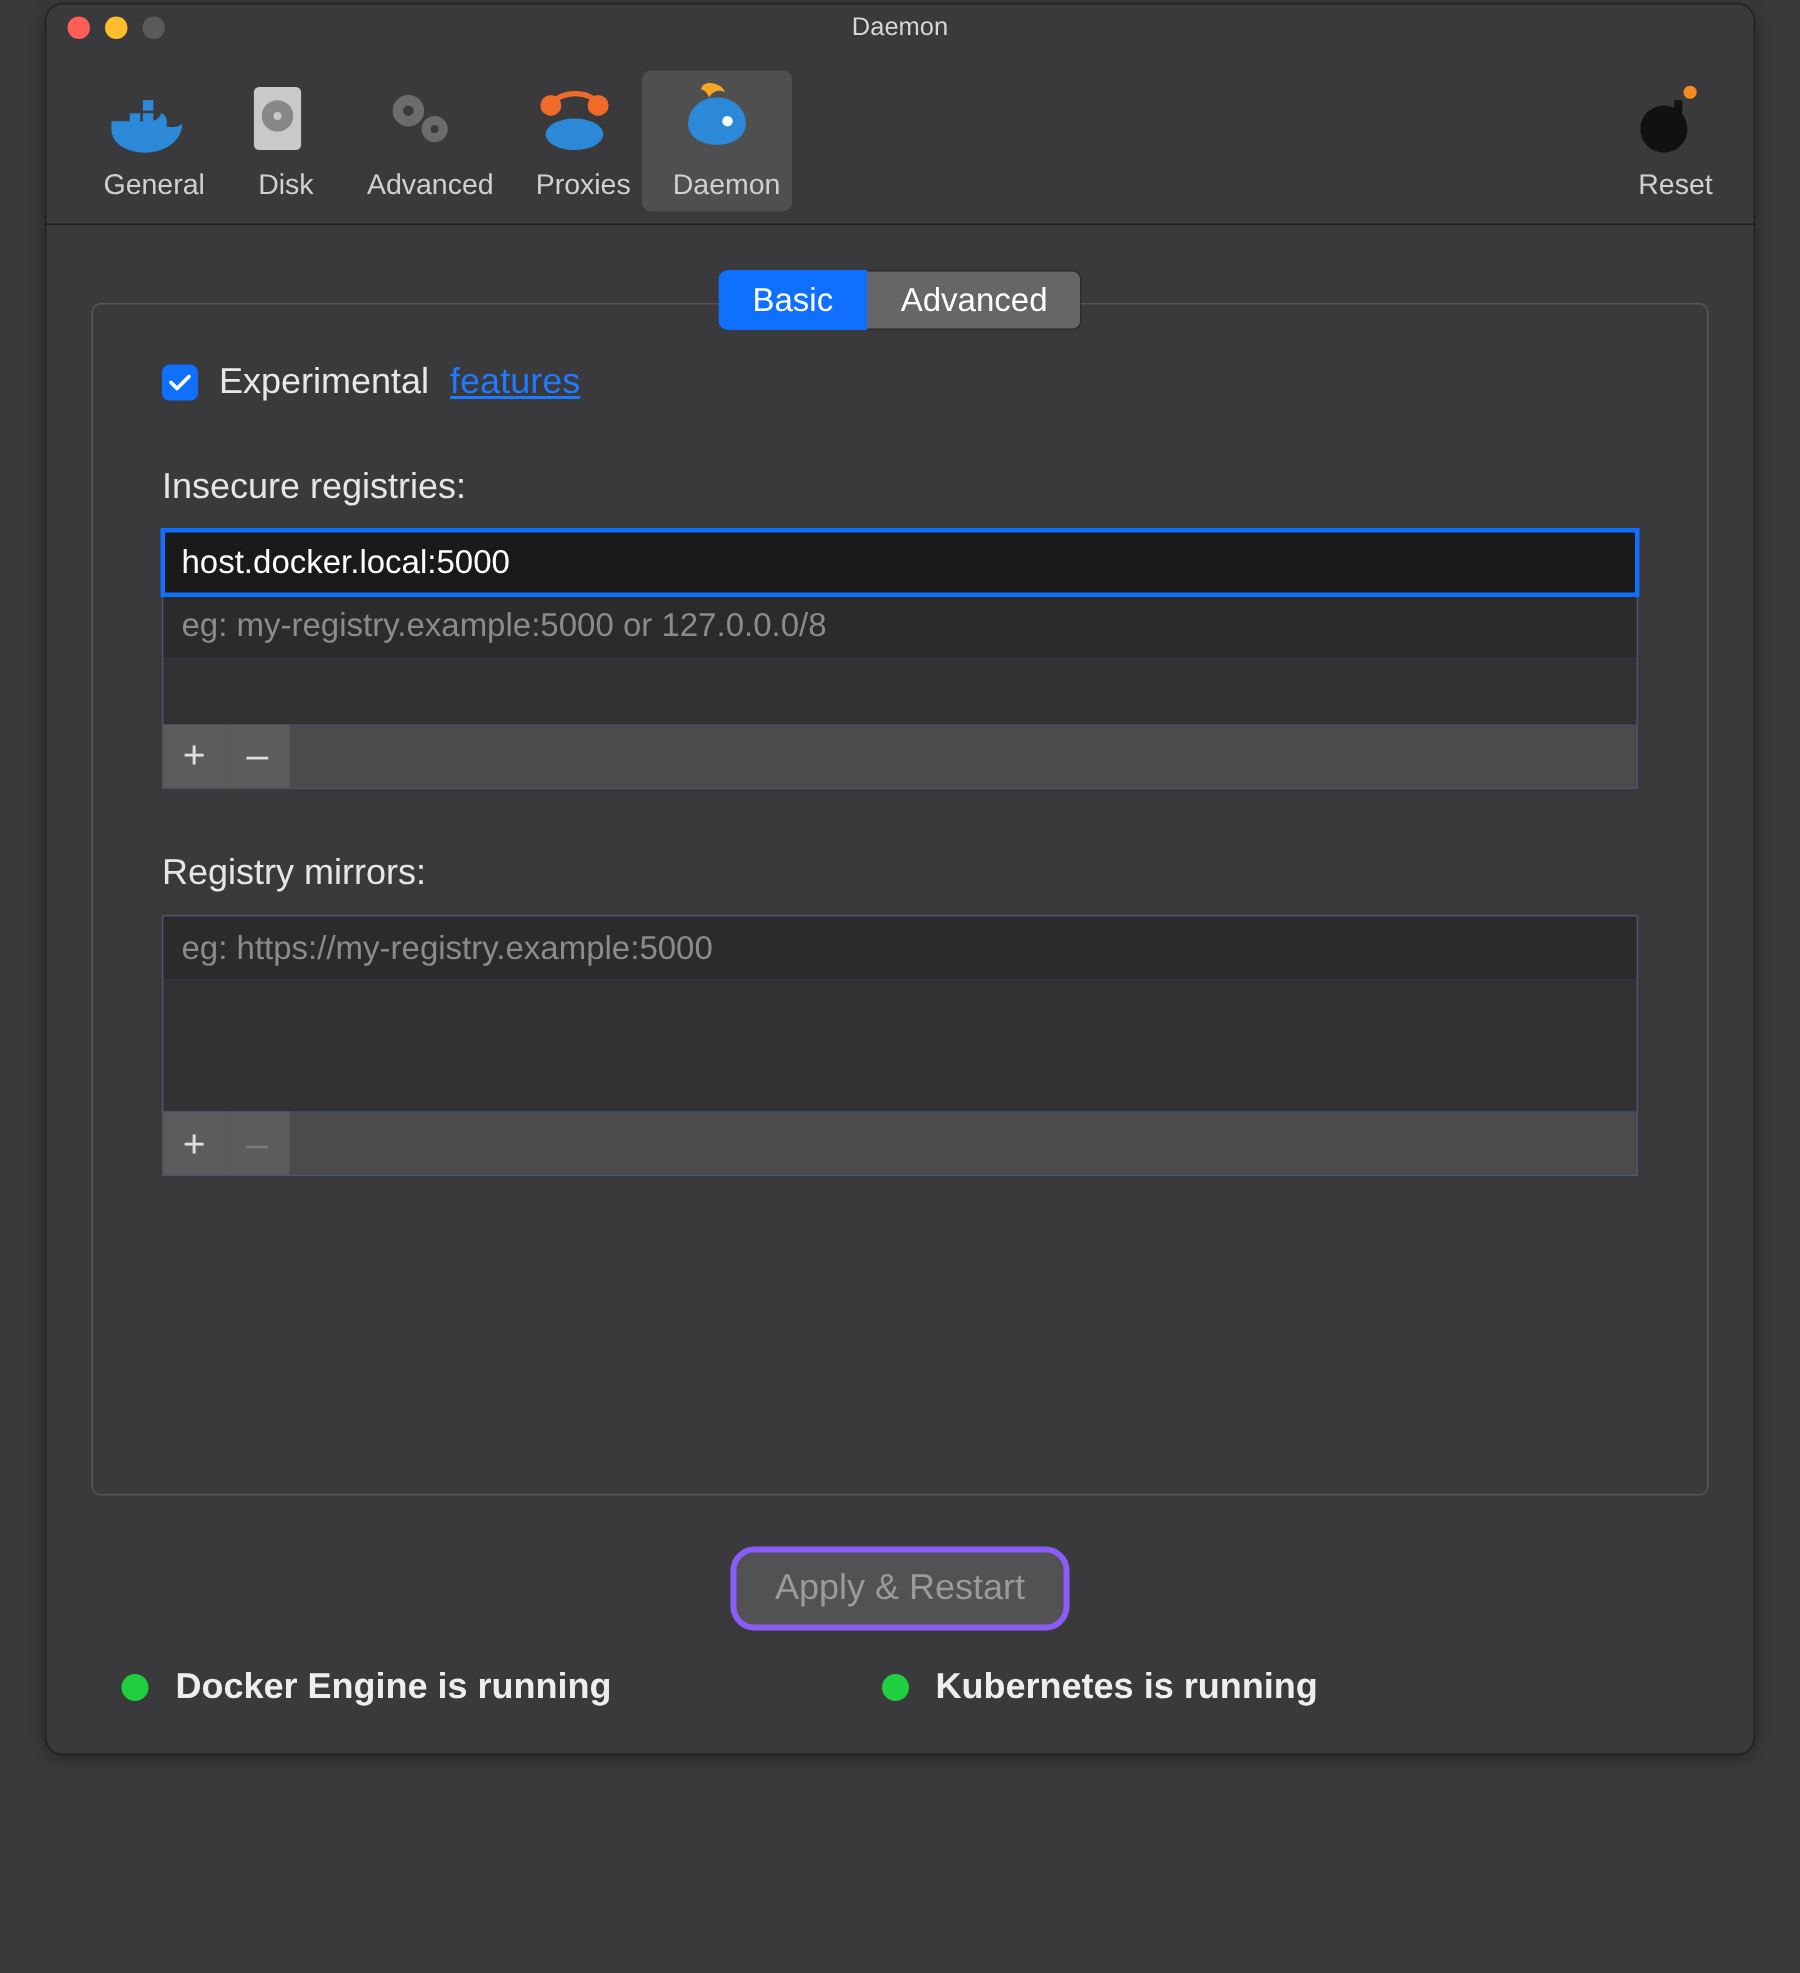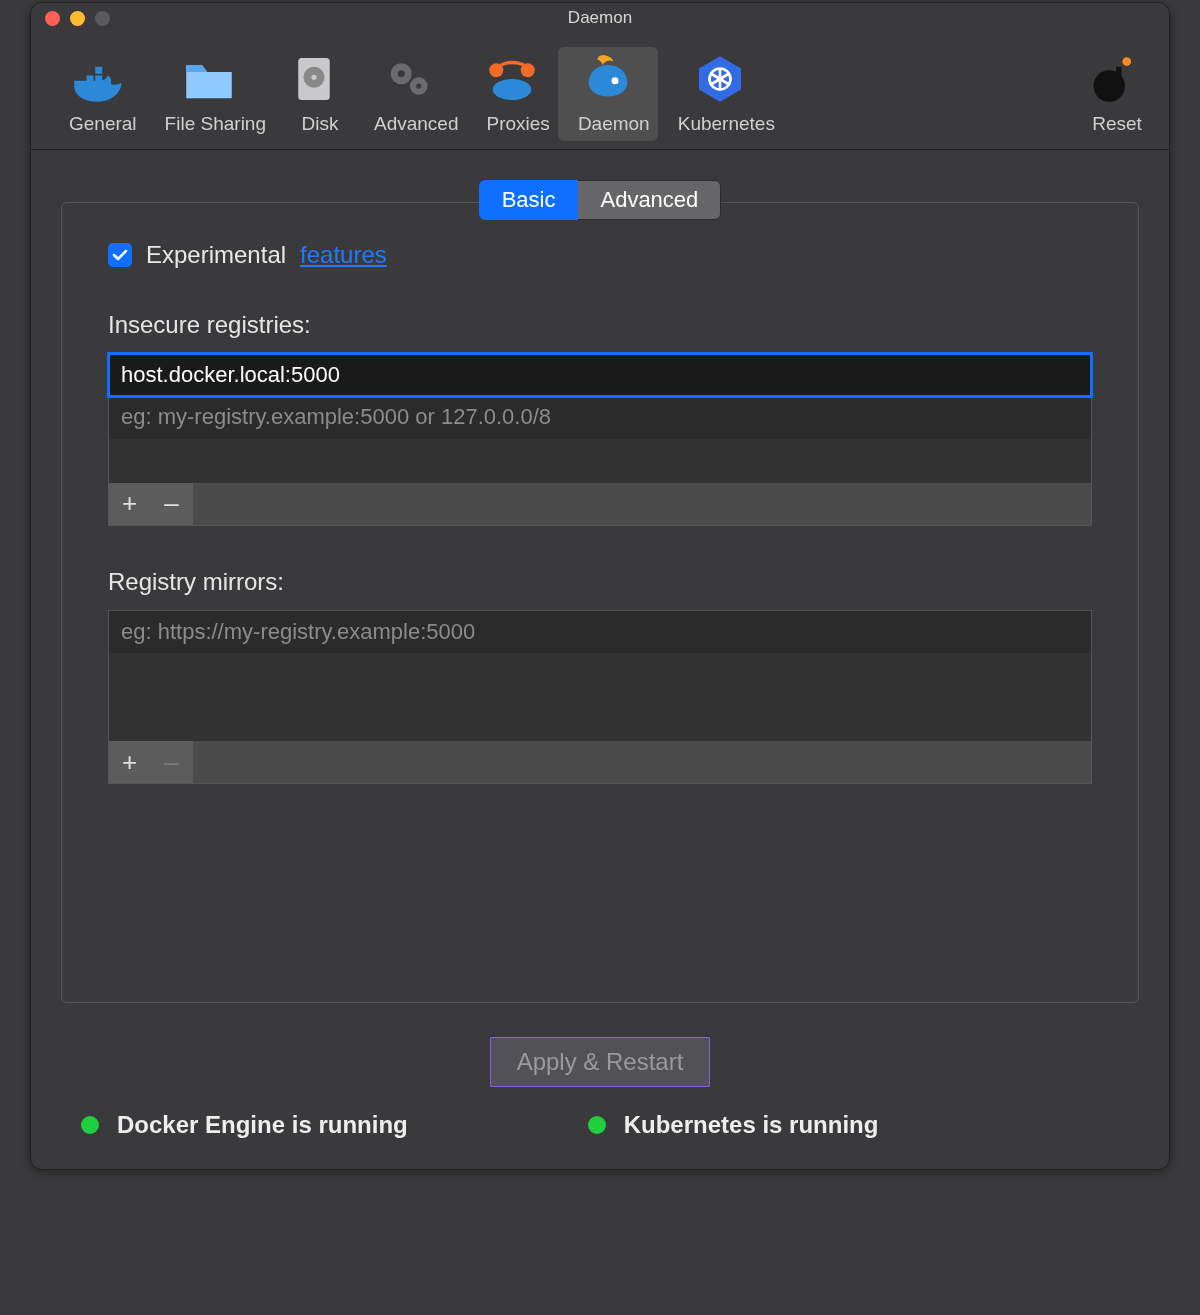--- a/index.html
+++ b/index.html
@@ -184,23 +184,23 @@
   }
 
   
   .apply-wrap{
     display:flex; justify-content:center;
     padding: 14px 0 24px 0;
   }
   .apply-btn{
     font-size:24px;
     padding: 10px 26px;
-    border-radius:1px;
+    border-radius:16px;
     background:#525254;
-    border:1px solid #8b5cf6;
+    border:4px solid #8b5cf6;
     color:#9a9a9c;
   }
 
   .status-bar{
     display:flex;
     align-items:center;
     padding: 0 40px 30px 40px;
     font-size:24px;
     font-weight:600;
     color:#eee;
@@ -237,29 +237,20 @@
               <rect x="20" y="28" width="8" height="8"></rect>
               <rect x="30" y="28" width="8" height="8"></rect>
               <rect x="30" y="18" width="8" height="8"></rect>
               <path d="M6 40c0 10 10 18 26 18s28-10 28-22c-4 4-12 2-12 2s2-8-4-10c-2 6-8 6-8 6H6z" fill="#2c89d8"></path>
             </g>
           </svg>
       </div>
       <span class="lbl">General</span>
     </div>
 
-    <div class="tool-item">
-      <div class="tool-icon">
-        <svg viewBox="0 0 64 64">
-            <path d="M6 16h18l6 8h28v30H6z" fill="#8ec9ff"></path>
-            <path d="M6 16h18l6 8H6z" fill="#5aa6e8"></path>
-          </svg>
-      </div>
-      <span class="lbl">File Sharing</span>
-    </div>
 
     <div class="tool-item">
       <div class="tool-icon">
         <svg viewBox="0 0 64 64">
             <rect x="14" y="8" width="36" height="48" rx="4" fill="#c9c9cb"></rect>
             <circle cx="32" cy="30" r="12" fill="#888"></circle>
             <circle cx="32" cy="30" r="3" fill="#c9c9cb"></circle>
           </svg>
       </div>
       <span class="lbl">Disk</span>
@@ -293,34 +284,20 @@
       <div class="tool-icon">
         <svg viewBox="0 0 64 64">
             <path d="M32 16c-14 0-22 10-22 20 0 10 10 16 22 16s22-6 22-16c0-10-8-20-22-20z" fill="#2c89d8"></path>
             <path d="M20 10c4 0 6 6 6 6s4-8 12-4c-2-8-18-10-18-2z" fill="#f5a623"></path>
             <circle cx="40" cy="34" r="4" fill="#fff"></circle>
           </svg>
       </div>
       <span class="lbl">Daemon</span>
     </div>
 
-    <div class="tool-item">
-      <div class="tool-icon">
-        <svg viewBox="0 0 64 64">
-            <polygon points="32,6 56,20 56,44 32,58 8,44 8,20" fill="#326ce5"></polygon>
-            <circle cx="32" cy="32" r="12" fill="none" stroke="#fff" stroke-width="3"></circle>
-            <g stroke="#fff" stroke-width="3">
-              <line x1="32" y1="20" x2="32" y2="44"></line>
-              <line x1="22" y1="26" x2="42" y2="38"></line>
-              <line x1="42" y1="26" x2="22" y2="38"></line>
-            </g>
-          </svg>
-      </div>
-      <span class="lbl">Kubernetes</span>
-    </div>
 
     <div class="tool-gap"></div>
 
     <div class="tool-item">
       <div class="tool-icon">
         <svg viewBox="0 0 64 64">
             <circle cx="30" cy="40" r="18" fill="#111"></circle>
             <rect x="38" y="18" width="6" height="10" fill="#111"></rect>
             <circle cx="50" cy="12" r="5" fill="#f58b1f"></circle>
           </svg>

